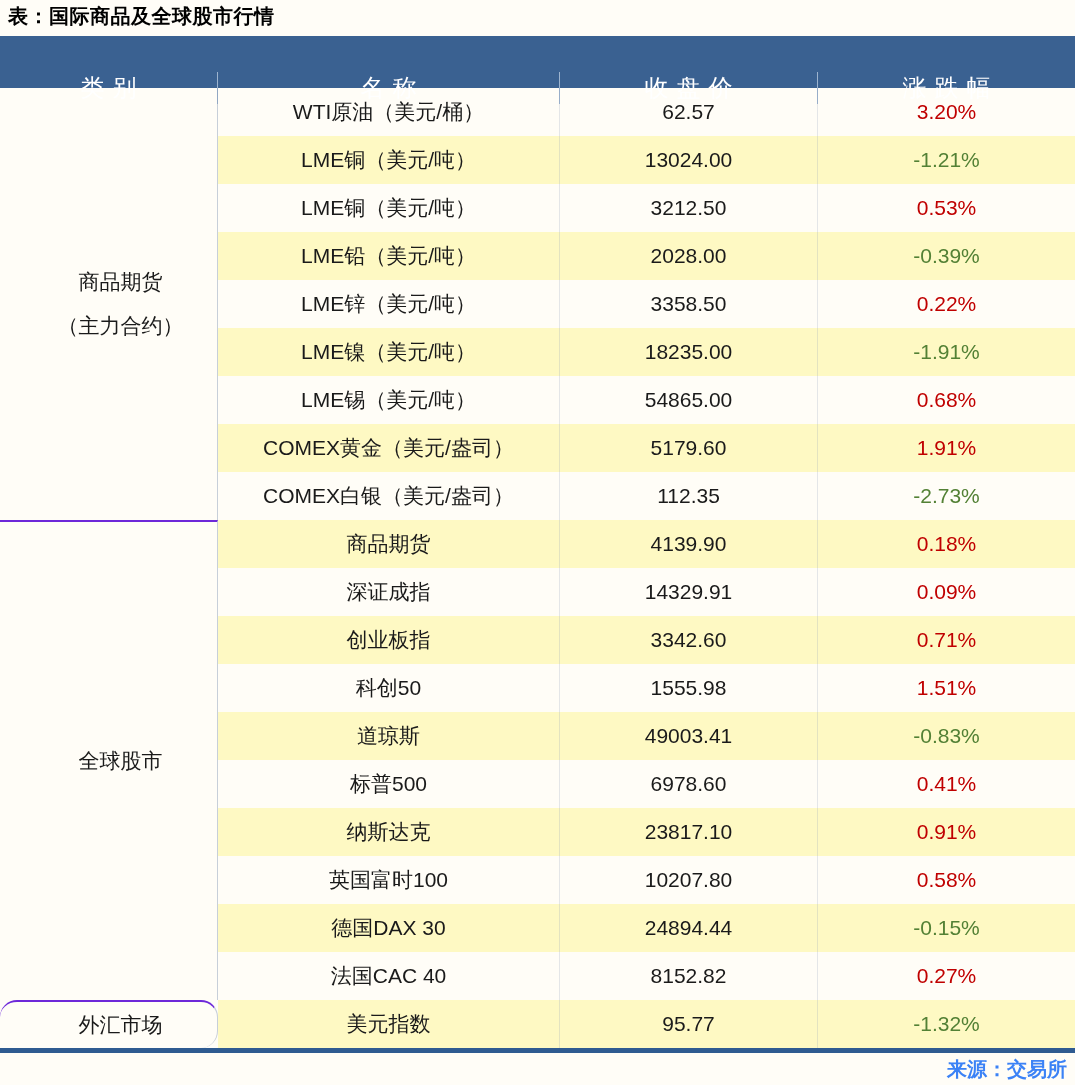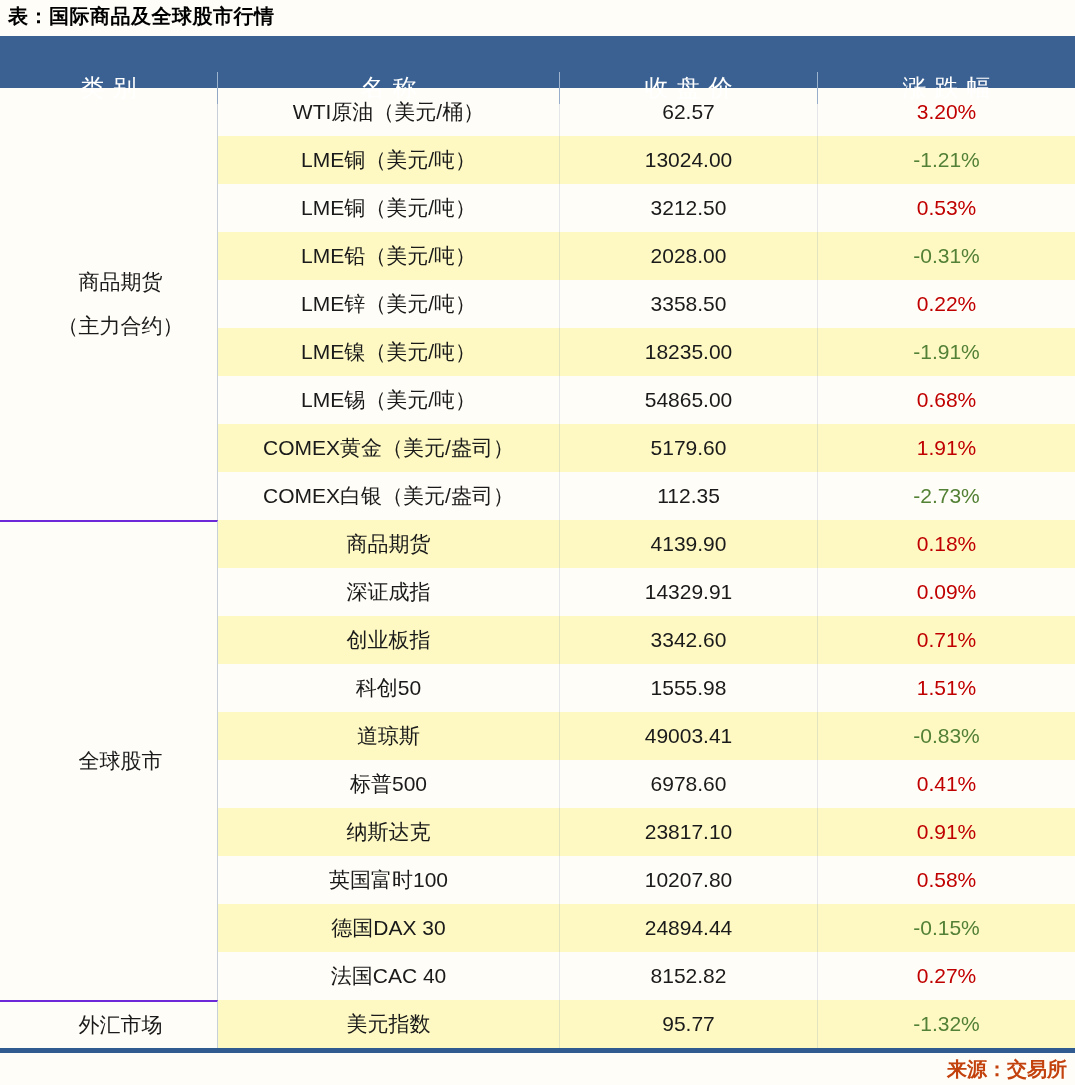--- a/index.html
+++ b/index.html
@@ -49,21 +49,21 @@
     background:transparent;
     line-height:44px;
     border-right:1px solid rgba(130,150,180,0.45);
     padding-left:24px;
   }
   .cat.sep{border-top:2px solid #6d28d9;}
   .change.up{color:#c00000;}
   .change.down{color:#538135;text-align:center;}
   .source{
     position:absolute;right:8px;top:1056px;
-    font-size:20px;font-weight:bold;color:#c2410c;
+    font-size:20px;font-weight:bold;color:#3b82f6;
   }
 </style>
 </head>
 <body>
 
 <div class="page">
   <div class="title">表：国际商品及全球股市行情</div>
 
   <div class="tbl">
     <div class="thead">
@@ -81,21 +81,21 @@
         <div class="cell close">62.57</div>
         <div class="cell change up">3.20%</div>
         <div class="cell name alt">LME铜（美元/吨）</div>
         <div class="cell close alt">13024.00</div>
         <div class="cell change down alt">-1.21%</div>
         <div class="cell name">LME铜（美元/吨）</div>
         <div class="cell close">3212.50</div>
         <div class="cell change up">0.53%</div>
         <div class="cell name alt">LME铅（美元/吨）</div>
         <div class="cell close alt">2028.00</div>
-        <div class="cell change down alt">-0.31%</div>
+        <div class="cell change down alt">-0.39%</div>
         <div class="cell name">LME锌（美元/吨）</div>
         <div class="cell close">3358.50</div>
         <div class="cell change up">0.22%</div>
         <div class="cell name alt">LME镍（美元/吨）</div>
         <div class="cell close alt">18235.00</div>
         <div class="cell change down alt">-1.91%</div>
         <div class="cell name">LME锡（美元/吨）</div>
         <div class="cell close">54865.00</div>
         <div class="cell change up">0.68%</div>
         <div class="cell name alt">COMEX黄金（美元/盎司）</div>
@@ -130,21 +130,21 @@
         <div class="cell change up alt">0.91%</div>
         <div class="cell name">英国富时100</div>
         <div class="cell close">10207.80</div>
         <div class="cell change up">0.58%</div>
         <div class="cell name alt">德国DAX 30</div>
         <div class="cell close alt">24894.44</div>
         <div class="cell change down alt">-0.15%</div>
         <div class="cell name">法国CAC 40</div>
         <div class="cell close">8152.82</div>
         <div class="cell change up">0.27%</div>
-        <div class="cell cat sep" style="grid-row: span 1;">
+        <div class="cell cat sep" style="grid-row: span 1; border-radius: 17px;">
           <div>外汇市场</div>
         </div>
         <div class="cell name alt">美元指数</div>
         <div class="cell close alt">95.77</div>
         <div class="cell change down alt">-1.32%</div>
       </div>
   </div>
 
   <div class="source">来源：交易所</div>
 </div>

